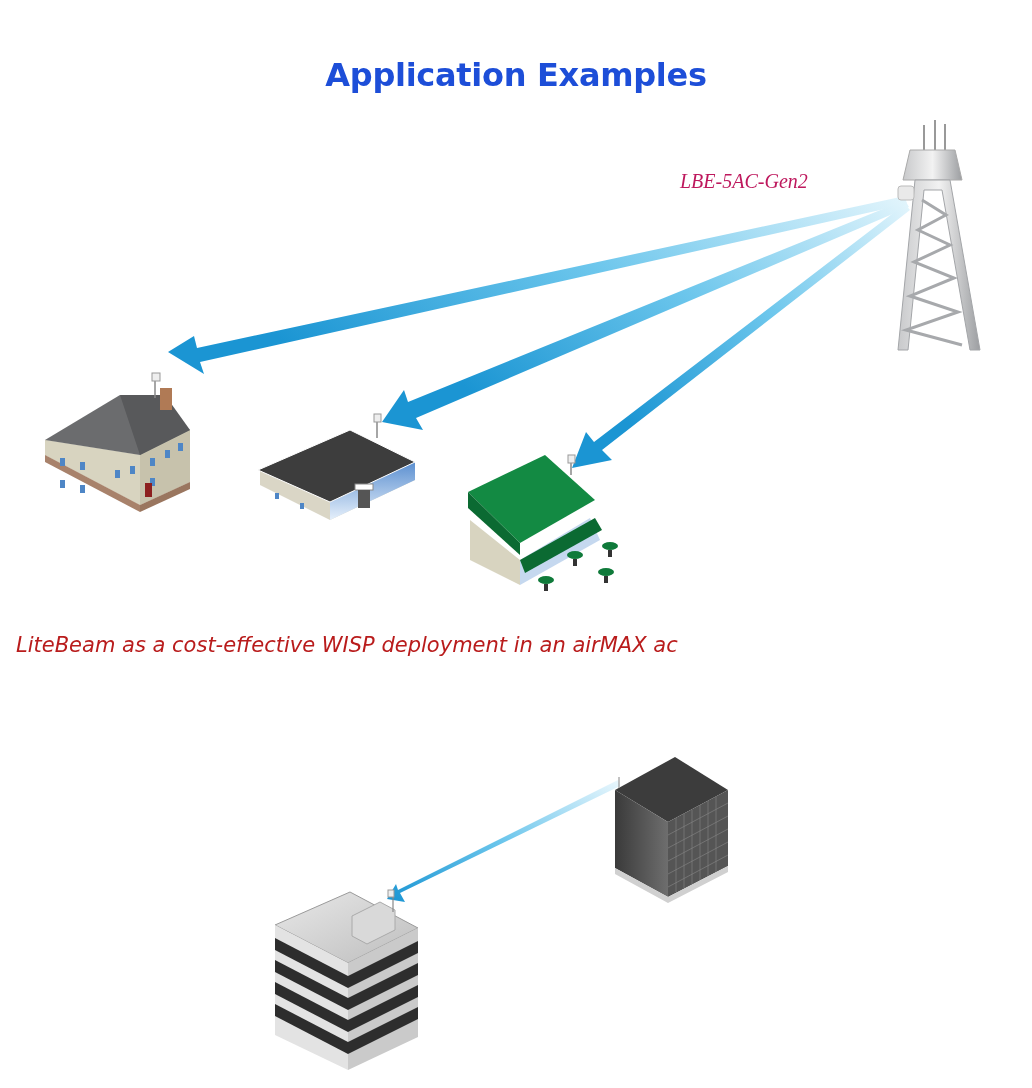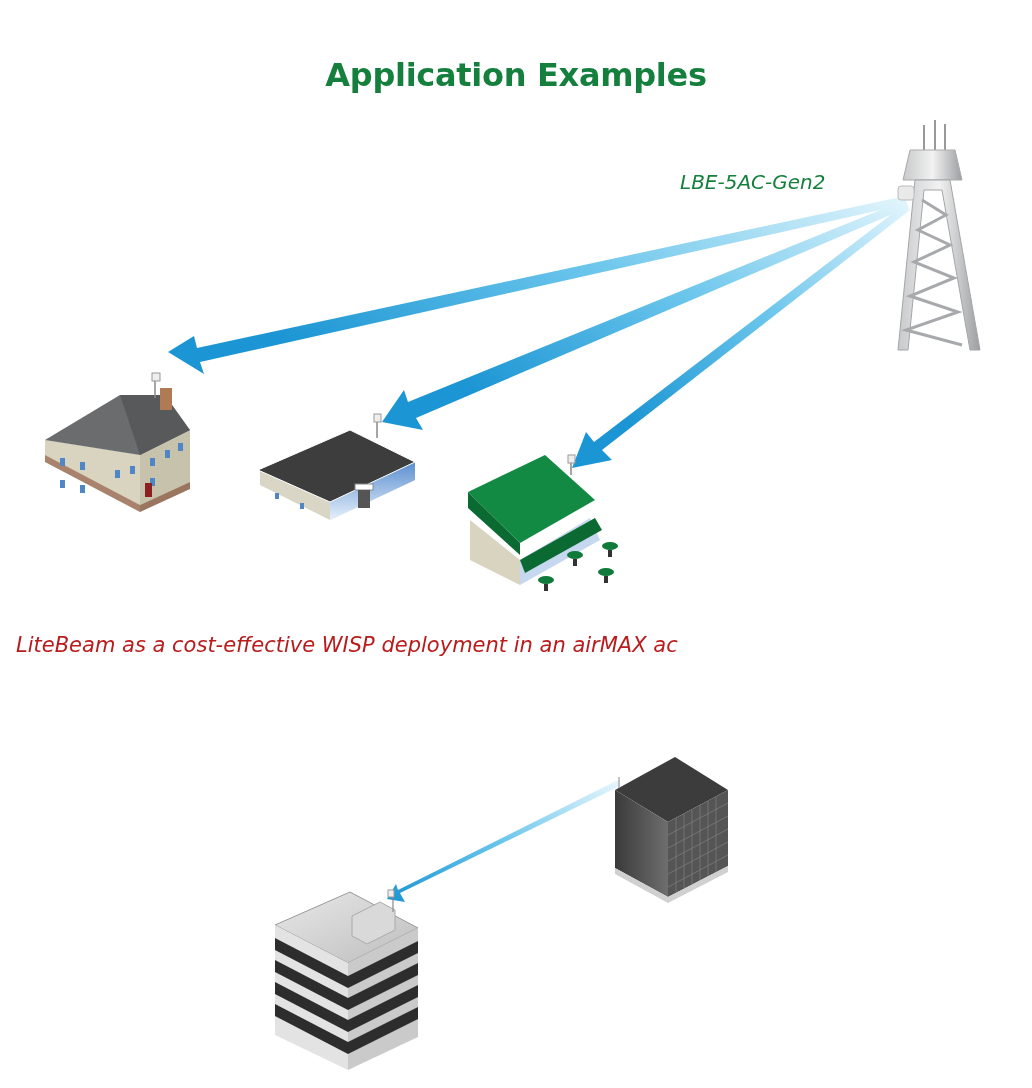--- a/index.html
+++ b/index.html
@@ -1,18 +1,18 @@
 <!DOCTYPE html>
 <html><head>
 <meta charset="utf-8">
 <style>
   html, body { margin: 0; padding: 0; background: #ffffff; }
   body { width: 1032px; height: 1088px; position: relative; overflow: hidden; font-family: "DejaVu Sans", sans-serif; }
-  .title { position: absolute; left: 0; width: 1032px; top: 56px; text-align: center; font-size: 32px; font-weight: bold; color: #15803d; letter-spacing: -0.3px; }
-  .label { position: absolute; font-style: italic; color: #15803d; }
+  .title { position: absolute; left: 0; width: 1032px; top: 56px; text-align: center; font-size: 32px; font-weight: bold; color: #1d4ed8; letter-spacing: -0.3px; }
+  .label { position: absolute; font-style: italic; color: #be185d; font-family: Liberation Serif, serif; }
   .device-label { left: 680px; top: 170px; font-size: 20px; }
   .caption { position: absolute; left: 0; width: 1032px; top: 630px; font-style: italic; color: #b91c1c; font-size: 21px; line-height: 30px; margin-left: 16px; }
   svg.scene { position: absolute; left: 0; top: 0; }
 </style>
 </head>
 <body>
 
 <div class="title">Application Examples</div>
 <div class="label device-label">LBE-5AC-Gen2</div>
 <div class="caption">

